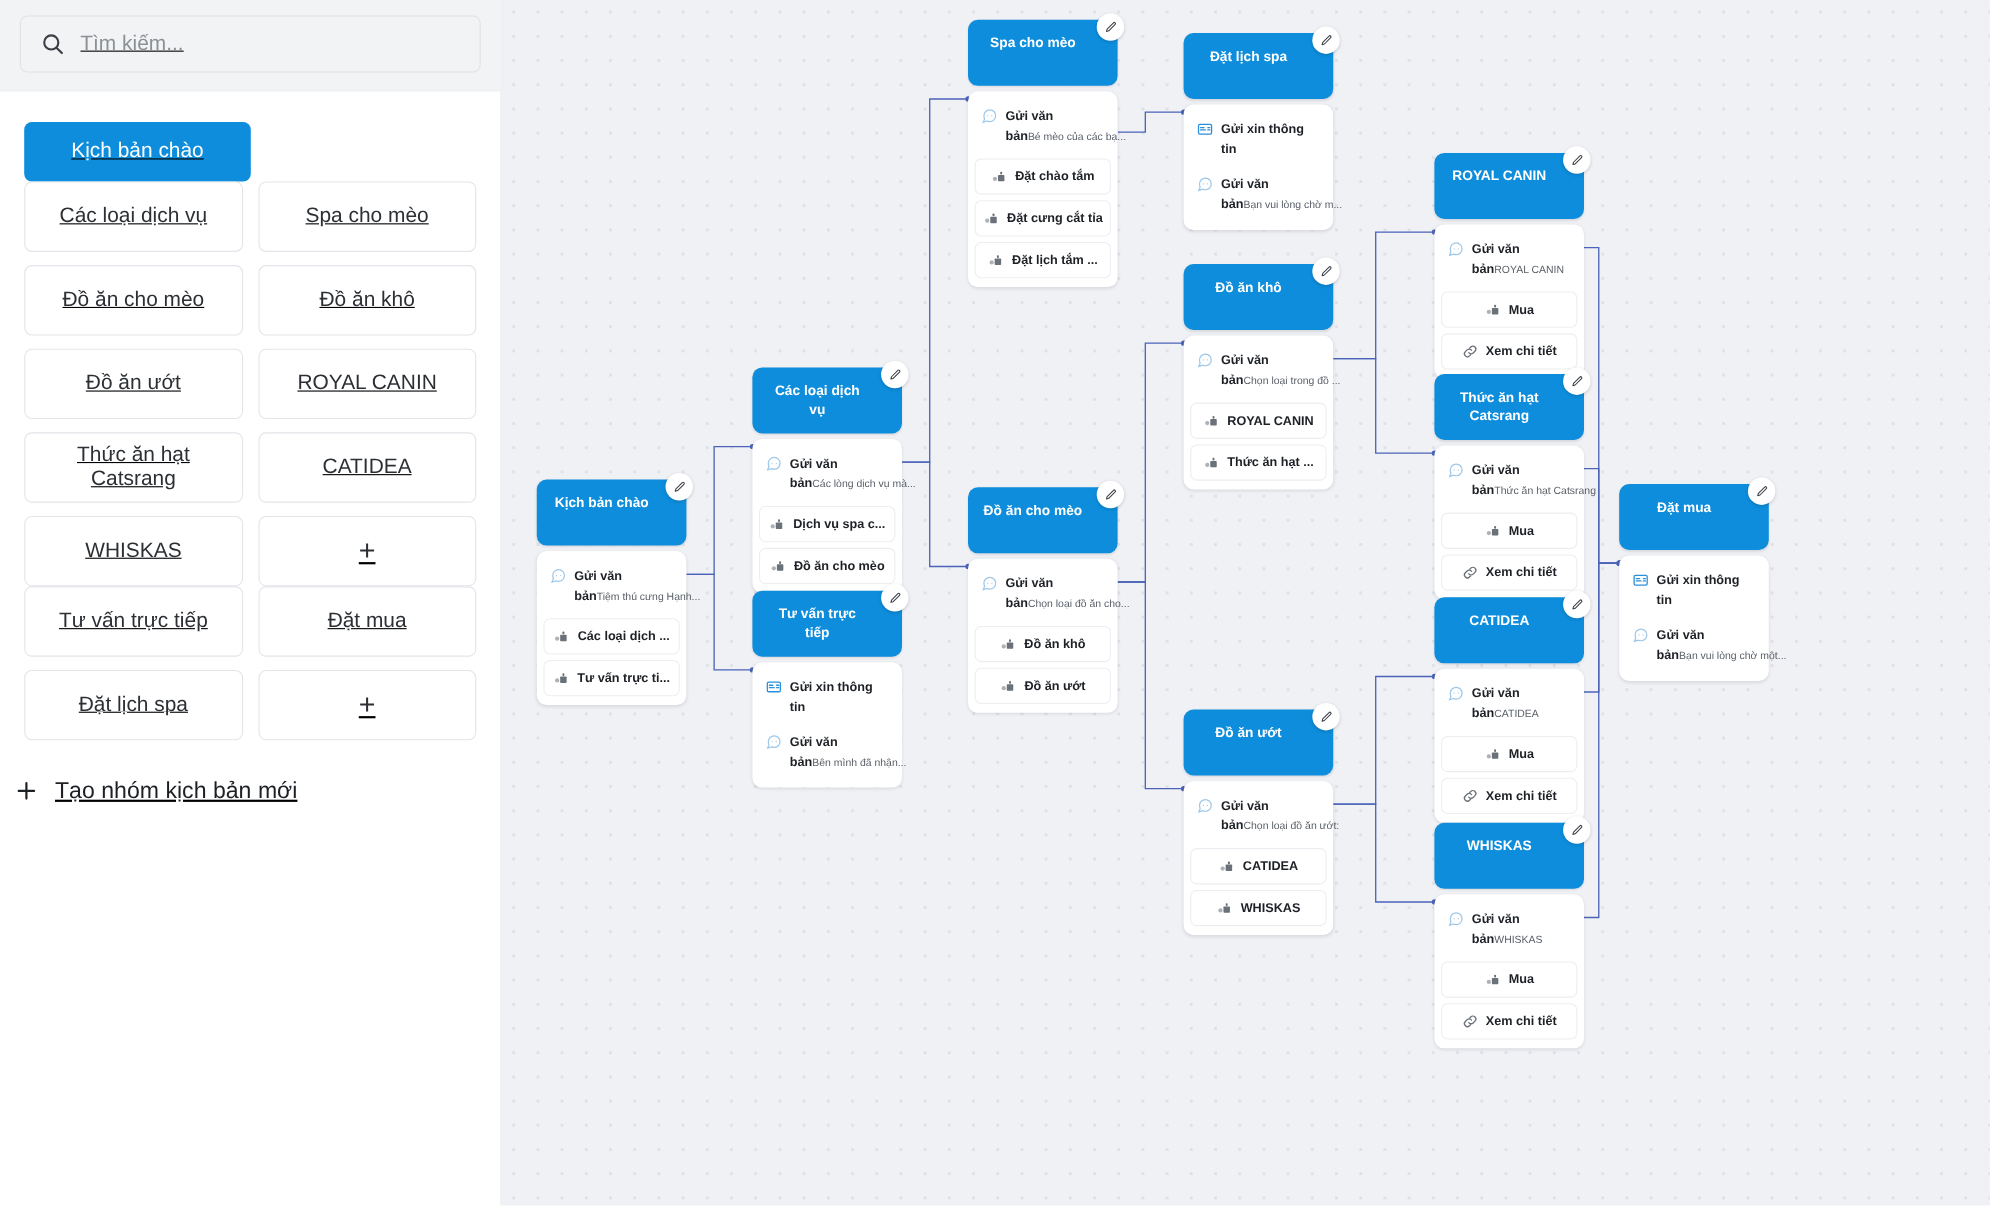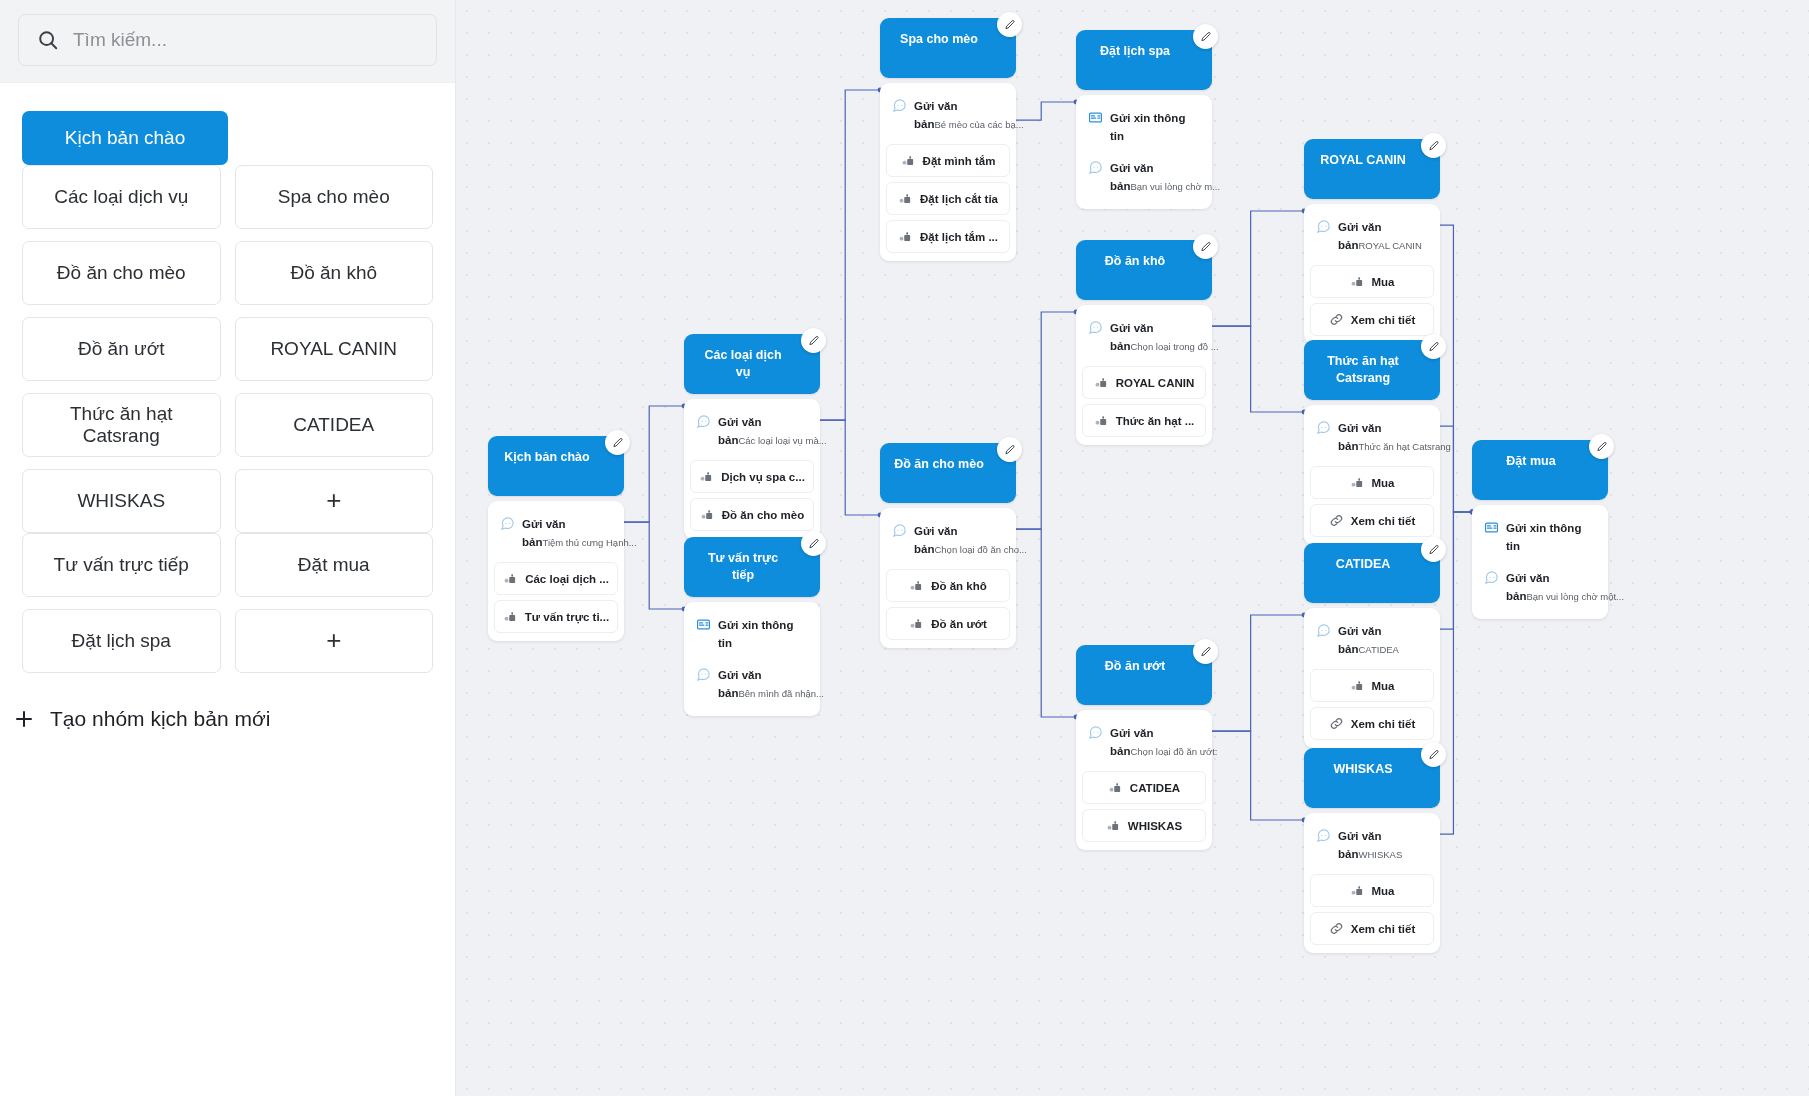--- a/index.html
+++ b/index.html
@@ -2,21 +2,21 @@
 <html><head>
 <meta charset="utf-8">
 <style>
   * { box-sizing: border-box; margin: 0; padding: 0; }
   html, body {
     width: 1809px; height: 1096px;
     font-family: "Liberation Sans", sans-serif;
     overflow: hidden;
     background: #ffffff;
   }
-  #app { position: relative; width: 1809px; height: 1096px; display: flex; }
+  #app { position: relative; width: 1809px; height: 1096px; display: flex; text-decoration: underline; }
 
   
   .sidebar {
     position: relative;
     width: 456px; height: 1096px;
     background: #ffffff;
     border-right: 1px solid #e6e8ec;
     flex: 0 0 456px;
   }
   .search-wrap {
@@ -260,29 +260,29 @@
                   <circle cx="15.5" cy="11.5" r=".9" fill="currentColor" stroke="none"></circle>
                 </svg></span>
               <span class="btxt"><span class="bt1">Gửi văn bản</span><span class="bt2">Bé mèo của các bạ...</span></span>
             </div>
             <div class="btn-blk center">
               <span class="cico"><svg viewBox="0 0 24 24" fill="currentColor">
                   <circle cx="5.6" cy="15.4" r="3.1" opacity=".55"></circle>
                   <rect x="10" y="9.6" width="9.4" height="9.4" rx="1.1"></rect>
                   <rect x="13.3" y="5" width="2.8" height="4" rx="1.1"></rect>
                 </svg></span>
-              <span class="lbl">Đặt mình tắm</span>
-            </div>
-            <div class="btn-blk center">
-              <span class="cico"><svg viewBox="0 0 24 24" fill="currentColor">
-                  <circle cx="5.6" cy="15.4" r="3.1" opacity=".55"></circle>
-                  <rect x="10" y="9.6" width="9.4" height="9.4" rx="1.1"></rect>
-                  <rect x="13.3" y="5" width="2.8" height="4" rx="1.1"></rect>
-                </svg></span>
-              <span class="lbl">Đặt lịch cắt tỉa</span>
+              <span class="lbl">Đặt chào tắm</span>
+            </div>
+            <div class="btn-blk center">
+              <span class="cico"><svg viewBox="0 0 24 24" fill="currentColor">
+                  <circle cx="5.6" cy="15.4" r="3.1" opacity=".55"></circle>
+                  <rect x="10" y="9.6" width="9.4" height="9.4" rx="1.1"></rect>
+                  <rect x="13.3" y="5" width="2.8" height="4" rx="1.1"></rect>
+                </svg></span>
+              <span class="lbl">Đặt cưng cắt tỉa</span>
             </div>
             <div class="btn-blk center">
               <span class="cico"><svg viewBox="0 0 24 24" fill="currentColor">
                   <circle cx="5.6" cy="15.4" r="3.1" opacity=".55"></circle>
                   <rect x="10" y="9.6" width="9.4" height="9.4" rx="1.1"></rect>
                   <rect x="13.3" y="5" width="2.8" height="4" rx="1.1"></rect>
                 </svg></span>
               <span class="lbl">Đặt lịch tắm ...</span>
             </div>
           </div>
@@ -395,21 +395,21 @@
               </svg>
             </span>
           </div>
           <div class="node-body">
             <div class="blk ">
               <span class="bico"><svg viewBox="0 0 24 24" fill="none" stroke="currentColor" stroke-width="1.8">
                   <path d="M21 11.5a8.4 8.4 0 0 1-8.5 8.5 9 9 0 0 1-3.8-.8L3 21l1.9-5.1A8.3 8.3 0 0 1 4 11.5 8.4 8.4 0 0 1 12.5 3 8.4 8.4 0 0 1 21 11.5z"></path>
                   <circle cx="9.5" cy="11.5" r=".9" fill="currentColor" stroke="none"></circle>
                   <circle cx="15.5" cy="11.5" r=".9" fill="currentColor" stroke="none"></circle>
                 </svg></span>
-              <span class="btxt"><span class="bt1">Gửi văn bản</span><span class="bt2">Các loại loại vụ mà...</span></span>
+              <span class="btxt"><span class="bt1">Gửi văn bản</span><span class="bt2">Các lòng dịch vụ mà...</span></span>
             </div>
             <div class="btn-blk center">
               <span class="cico"><svg viewBox="0 0 24 24" fill="currentColor">
                   <circle cx="5.6" cy="15.4" r="3.1" opacity=".55"></circle>
                   <rect x="10" y="9.6" width="9.4" height="9.4" rx="1.1"></rect>
                   <rect x="13.3" y="5" width="2.8" height="4" rx="1.1"></rect>
                 </svg></span>
               <span class="lbl">Dịch vụ spa c...</span>
             </div>
             <div class="btn-blk center">

